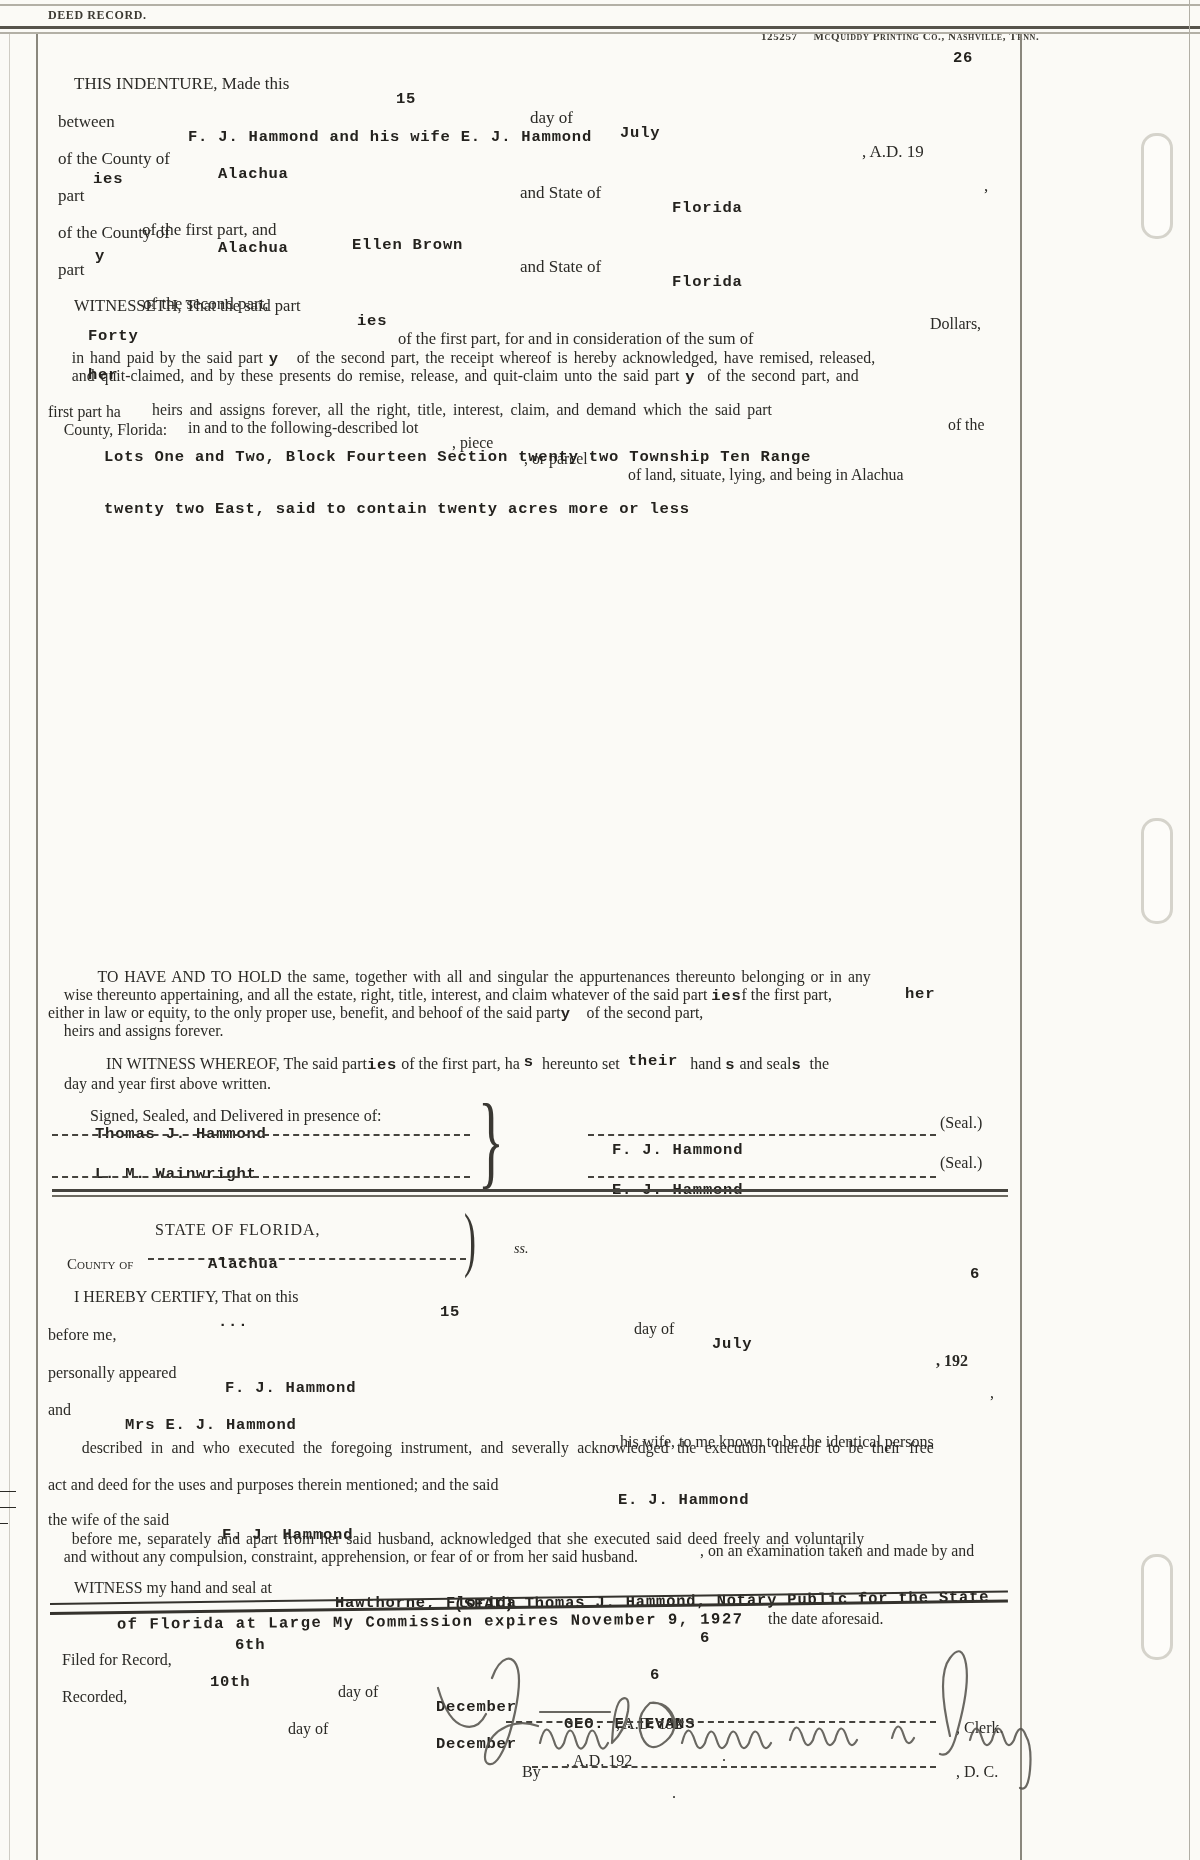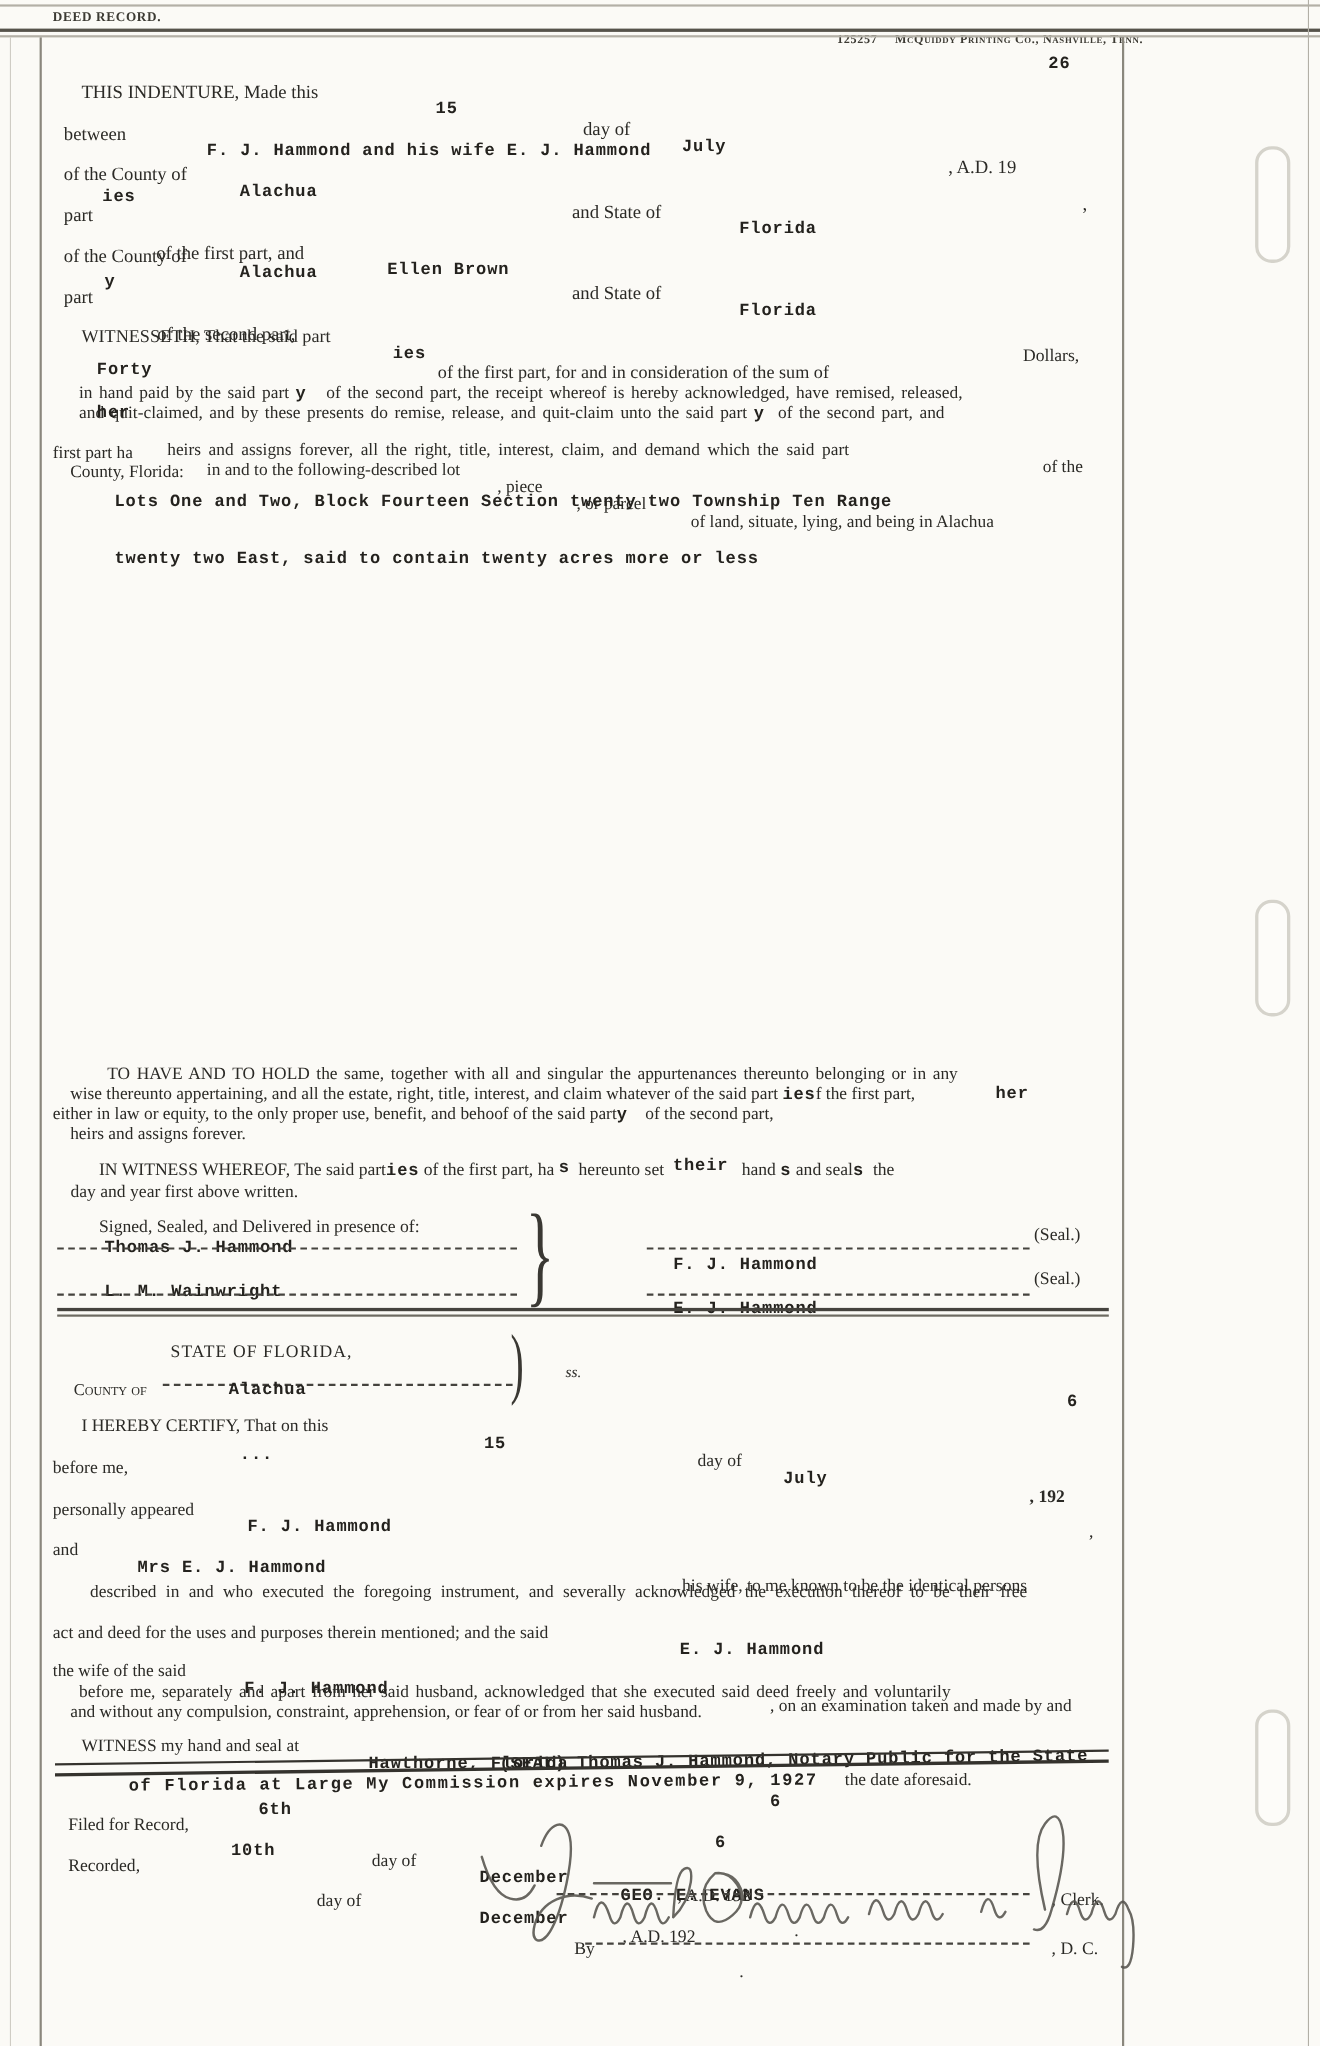--- a/index.html
+++ b/index.html
@@ -124,21 +124,21 @@
     <span class="p">wise thereunto appertaining, and all the estate, right, title, interest, and claim whatever of the said part </span><span class="t">ies</span><span class="p">f the first part,</span>
   </div>
   <div class="line fs158" style="left:0;top:989px;width:1020px;">
     <span class="abs" style="left:48px;white-space:pre;"><span class="p">either in law or equity, to the only proper use, benefit, and behoof of the said part</span><span class="t">y</span><span class="p">    of the second part,</span></span>
     <span class="t abs" style="left:905px;top:-2px;">her</span>
   </div>
   <div class="line fs158" style="left:48px;top:1007px;">
     <span class="p">heirs and assigns forever.</span>
   </div>
 
-  <div class="line fs16" style="left:74px;top:1040px;">
+  <div class="line fs16" style="left:90px;top:1040px;">
     <span class="p">IN WITNESS WHEREOF, The said part</span><span class="t">ies</span><span class="p"> of the first part, ha </span><span class="t" style="position:relative;top:-3px;">s</span><span class="p">  hereunto set  </span><span class="t" style="position:relative;top:-4px;">their</span><span class="p">   hand </span><span class="t">s</span><span class="p"> and seal</span><span class="t">s</span><span class="p">  the</span>
   </div>
   <div class="line fs16" style="left:48px;top:1060px;">
     <span class="p">day and year first above written.</span>
   </div>
 
   <div class="line fs16" style="left:74px;top:1092px;">
     <span class="p">Signed, Sealed, and Delivered in presence of:</span>
   </div>
   <div class="brace" style="left:478px;top:1082px;font-size:98px;transform:scale(.55,1.05);transform-origin:left top;">}</div>
@@ -195,21 +195,21 @@
     <span class="t abs" style="left:225px;">F. J. Hammond</span>
   </div>
   <div class="line fs16" style="left:0;top:1386px;width:1020px;">
     <span class="p abs" style="left:48px;">and</span>
     <span class="t abs" style="left:125px;">Mrs E. J. Hammond</span>
     <span class="p abs" style="left:612px;">, his wife, to me known to be the identical persons</span>
   </div>
   <div class="line fs158 ws4" style="left:48px;top:1424px;">
     <span class="p">described in and who executed the foregoing instrument, and severally acknowledged the execution thereof to be their free</span>
   </div>
-  <div class="line fs16" style="left:0;top:1461px;width:1020px;">
+  <div class="line fs16" style="left:0;top:1461px;width:1020px;text-decoration:underline;">
     <span class="p abs" style="left:48px;">act and deed for the uses and purposes therein mentioned; and the said</span>
     <span class="t abs" style="left:618px;">E. J. Hammond</span>
   </div>
   <div class="line fs158" style="left:0;top:1496px;width:1020px;">
     <span class="p abs" style="left:48px;">the wife of the said</span>
     <span class="t abs" style="left:222px;">F. J. Hammond</span>
     <span class="p abs" style="left:700px;">, on an examination taken and made by and</span>
   </div>
   <div class="line fs158 ws2" style="left:48px;top:1515px;">
     <span class="p">before me, separately and apart from her said husband, acknowledged that she executed said deed freely and voluntarily</span>

